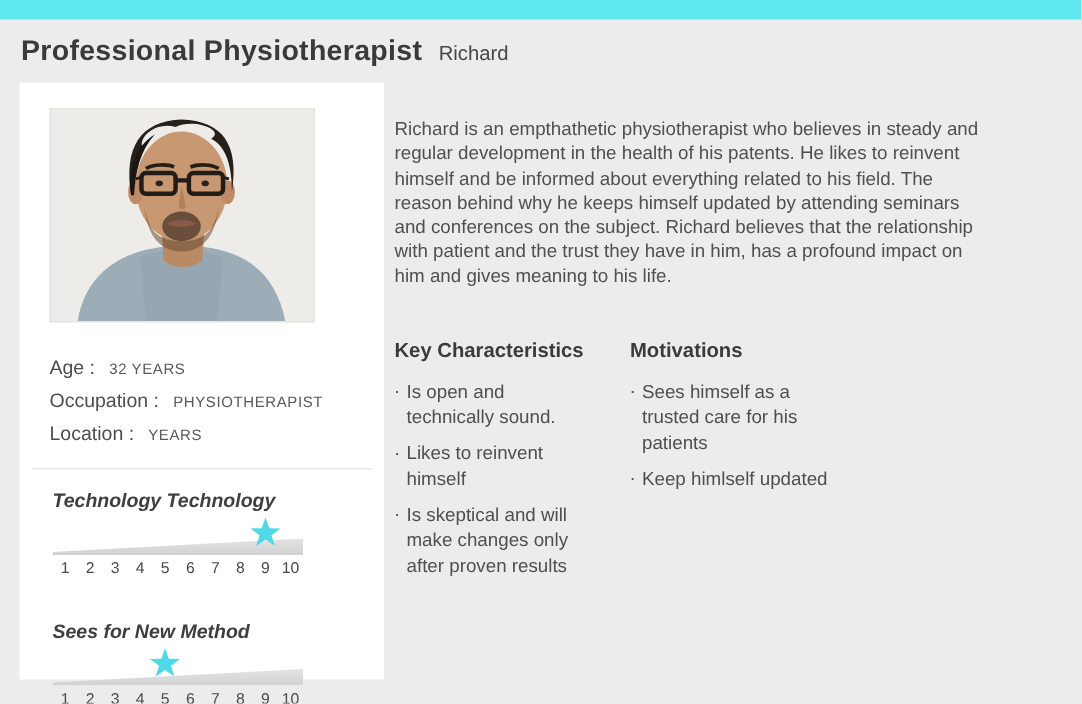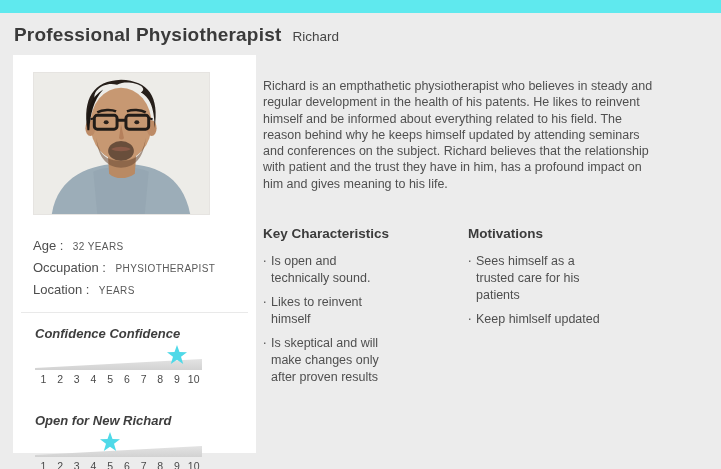--- a/index.html
+++ b/index.html
@@ -49,21 +49,21 @@
   
   .main { position:absolute; left:263px; top:60px; width:450px; }
   .quote {
     font-size:16.5px; font-style:italic; color:#2e81ba;
     line-height:1.43; width:442px;
   }
   .description {
     margin-top:18px; font-size:12.5px; color:#505050;
     line-height:1.3; width:399px;
   }
-  .columns { display:flex; margin-top:34px;gap:48px; }
+  .columns { display:flex; margin-top:34px; }
   .col { flex:0 0 135px; margin-right:22px; }
   .col.col-2 { margin-right:26px; }
   .col.col-3 { flex-basis:147px; margin-right:0; }
   .col-heading { font-size:13.5px; font-weight:bold; color:#3b3b3b; margin-bottom:12px; }
   .col ul { list-style:none; }
   .col li {
     position:relative; padding-left:8px; margin-bottom:7px;
     font-size:12.5px; line-height:1.36; color:#4f4f4f;
   }
   .col li::before { content:"."; position:absolute; left:0; top:-3px; color:#4f4f4f; }
@@ -129,21 +129,21 @@
     </div>
     <div class="detail-row">
       <span class="detail-label">Location :</span>
       <span class="detail-value">YEARS</span>
     </div>
   </div>
 
   <div class="divider"></div>
 
   <div class="scale-section">
-    <div class="scale-title">Confidence Confidence</div>
+    <div class="scale-title">Technology Technology</div>
     <div class="ramp-wrap">
       <div class="ramp"></div>
       <svg class="star" viewBox="0 0 22 21" style="left: 85%;">
         <polygon points="11,1 13.5,8.1 21,8.3 15,12.8 17.2,20 11,15.7 4.8,20 7,12.8 1,8.3 8.5,8.1" fill="#4fd9e8"></polygon>
       </svg>
     </div>
     <div class="ticks">
       <span class="tick">1</span>
       <span class="tick">2</span>
       <span class="tick">3</span>
@@ -151,21 +151,21 @@
       <span class="tick">5</span>
       <span class="tick">6</span>
       <span class="tick">7</span>
       <span class="tick">8</span>
       <span class="tick">9</span>
       <span class="tick">10</span>
     </div>
   </div>
 
   <div class="scale-section second">
-    <div class="scale-title">Open for New Richard</div>
+    <div class="scale-title">Sees for New Method</div>
     <div class="ramp-wrap">
       <div class="ramp"></div>
       <svg class="star" viewBox="0 0 22 21" style="left: 45%;">
         <polygon points="11,1 13.5,8.1 21,8.3 15,12.8 17.2,20 11,15.7 4.8,20 7,12.8 1,8.3 8.5,8.1" fill="#4fd9e8"></polygon>
       </svg>
     </div>
     <div class="ticks">
       <span class="tick">1</span>
       <span class="tick">2</span>
       <span class="tick">3</span>

